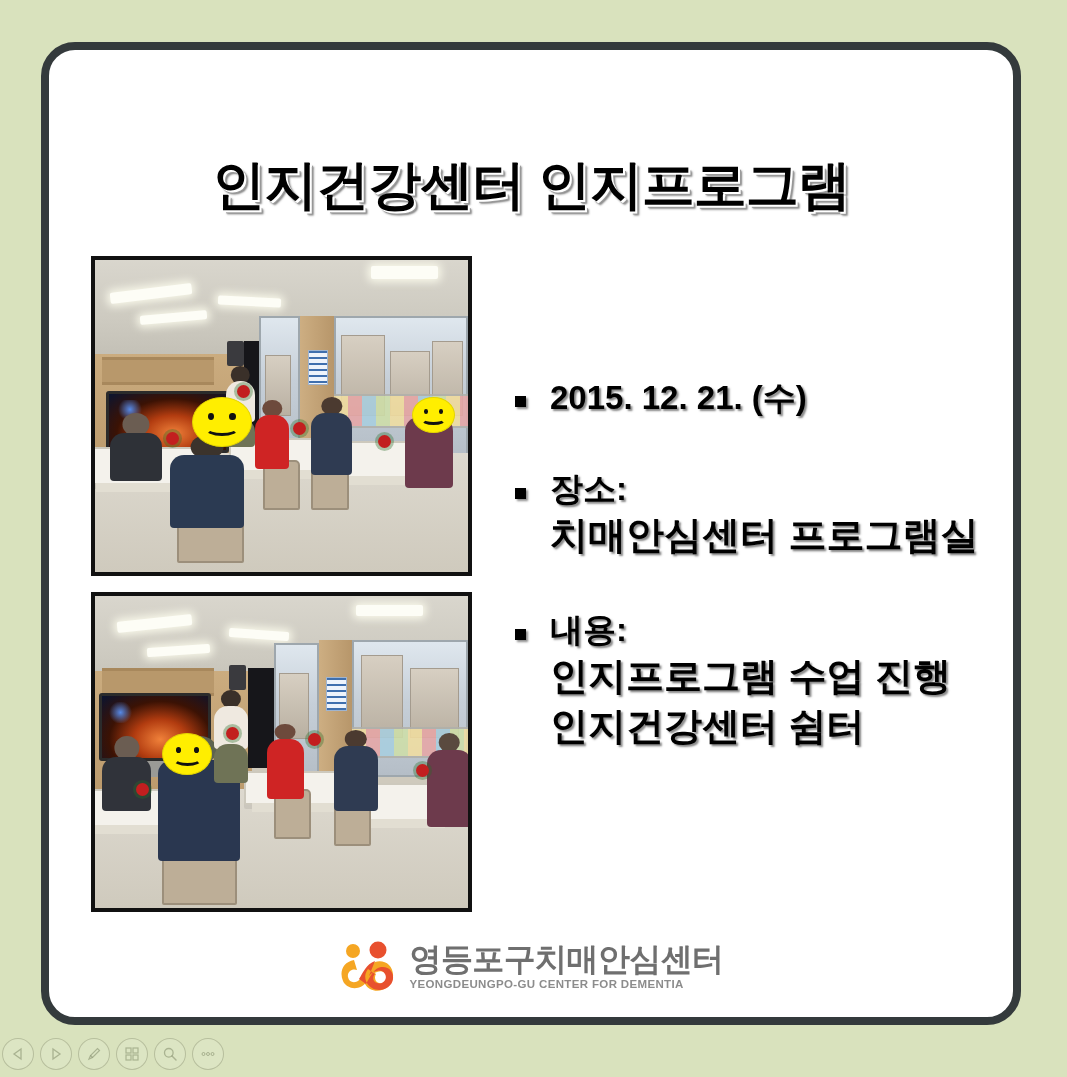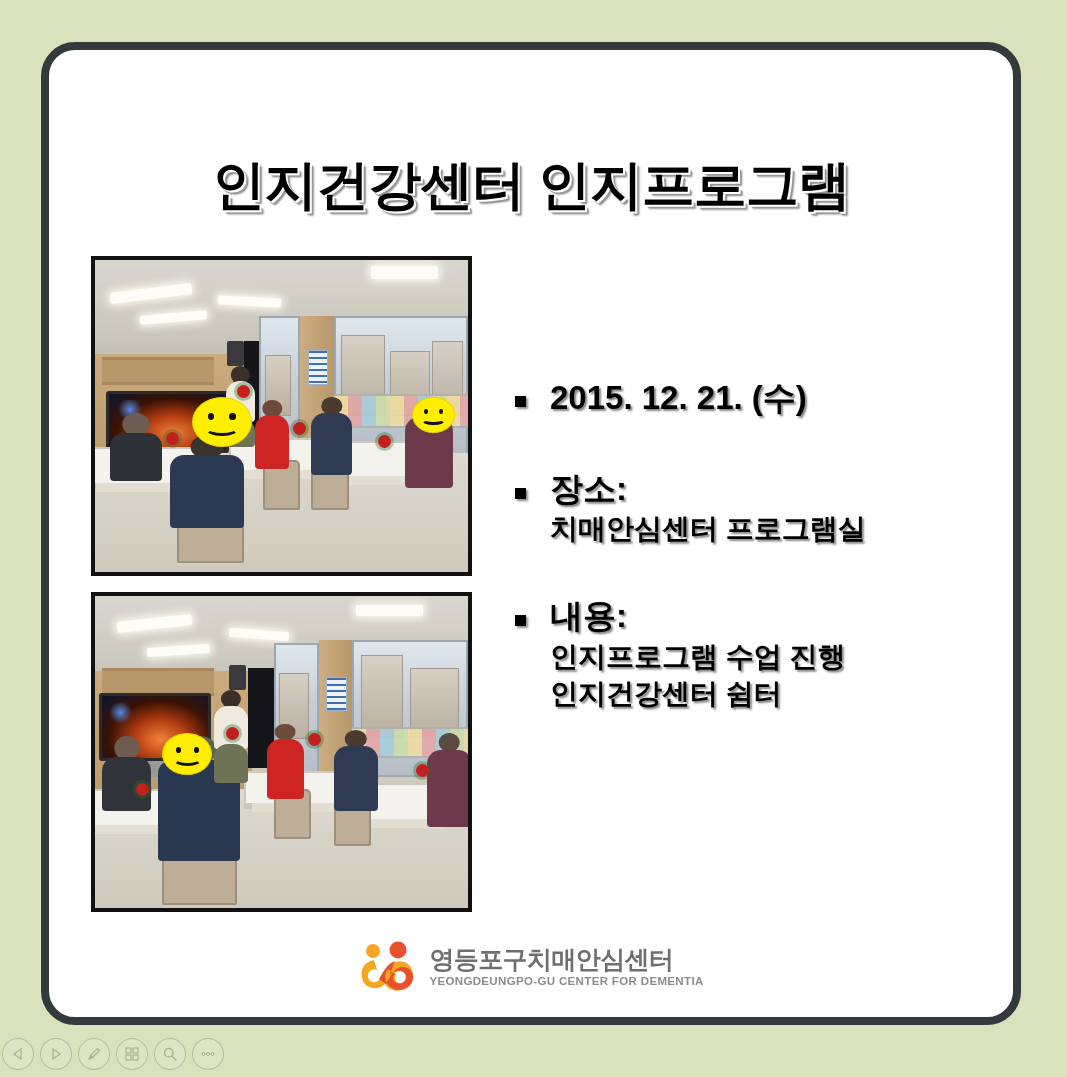--- a/index.html
+++ b/index.html
@@ -201,38 +201,38 @@
     margin-top: 20px; margin-right: 24px; flex: 0 0 auto;
     box-shadow: 2px 2px 2px rgba(80,80,80,0.65);
   }
   .detail-body { flex: 1 1 auto; }
   .detail-label {
     font-size: 33px; font-weight: bold; color: #000;
     line-height: 1.28; white-space: nowrap;
     text-shadow: 2px 2px 2px rgba(85,85,85,0.7);
   }
   .detail-value {
-    font-size: 28px; font-weight: bold; color: #000;
+    font-size: 38px; font-weight: bold; color: #000;
     line-height: 1.33; white-space: nowrap;
     text-shadow: 2px 2px 2px rgba(85,85,85,0.7);
   }
   .detail-value.big { font-size: 33px; }
 
   
   #footer-logo {
     position: absolute;
     left: 0; bottom: 24px;
     width: 100%;
     display: flex; justify-content: center; align-items: center;
     gap: 13px;
   }
   #logo-mark { width: 58px; height: 52px; flex: 0 0 auto; }
   #logo-text-group { line-height: 1; }
   #logo-title-ko {
-    font-size: 25px; font-weight: bold; color: #6f6f6f;
+    font-size: 32px; font-weight: bold; color: #6f6f6f;
     letter-spacing: -0.6px;
   }
   #logo-title-en {
     font-size: 11.5px; font-weight: bold; color: #8c8c8c;
     letter-spacing: 0.35px; margin-top: 4px;
   }
 
   
   #viewer-toolbar {
     position: absolute;

